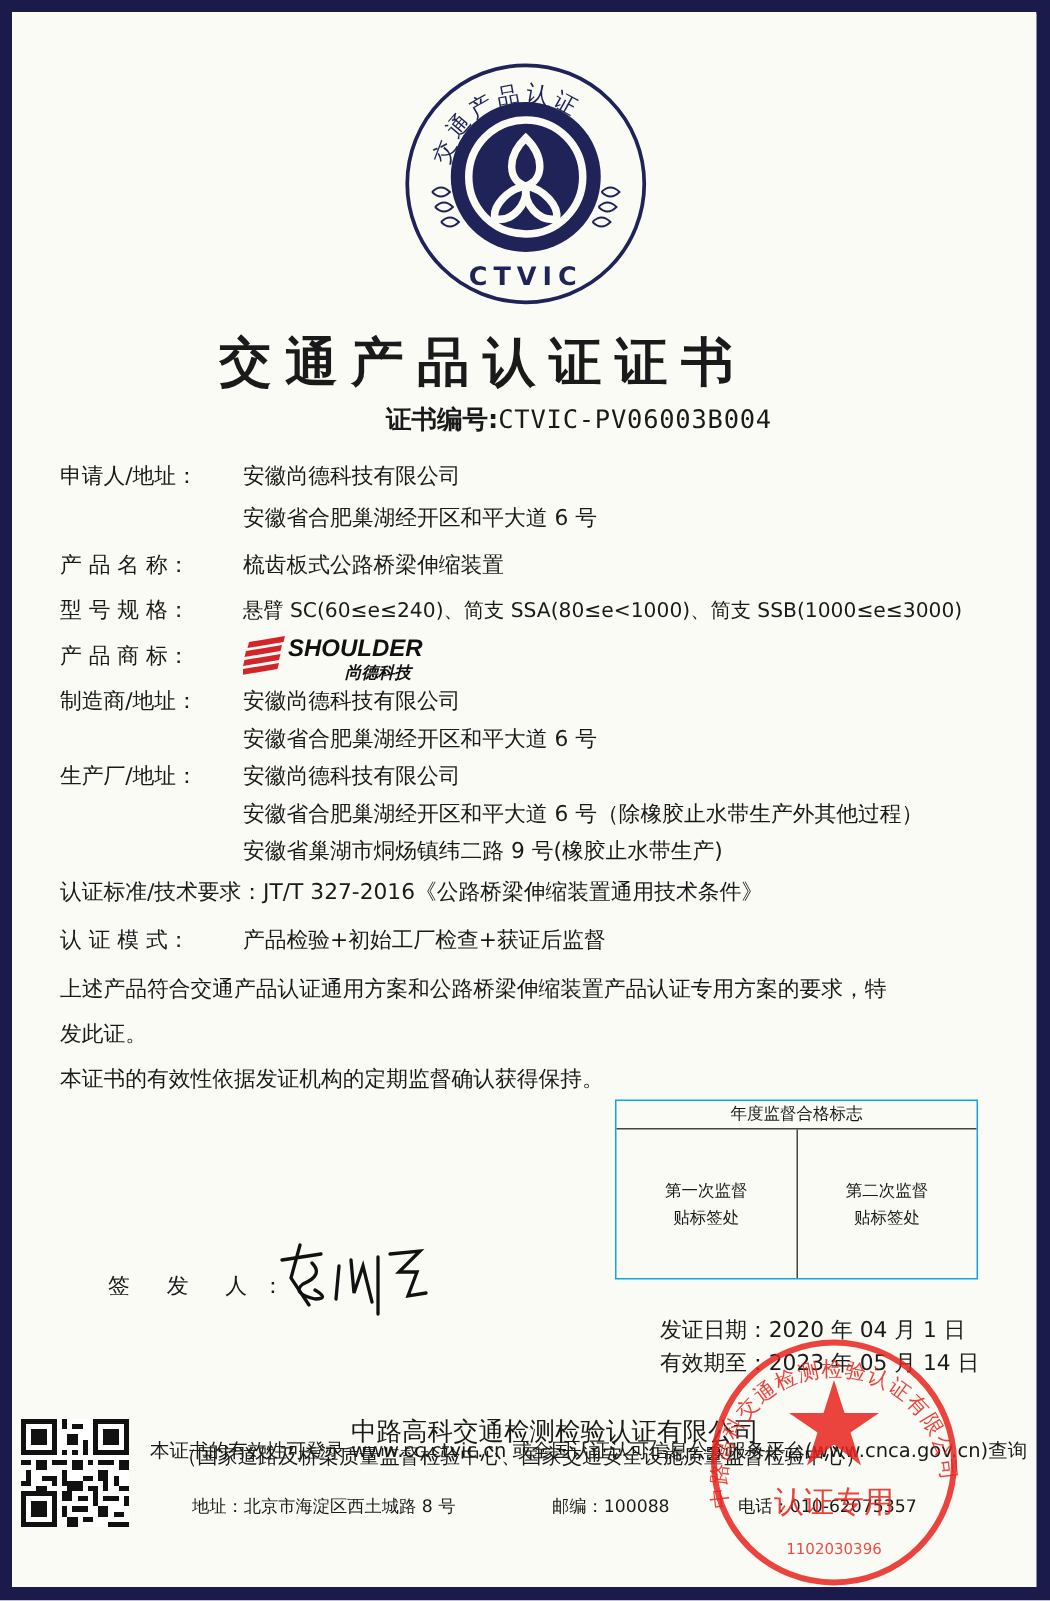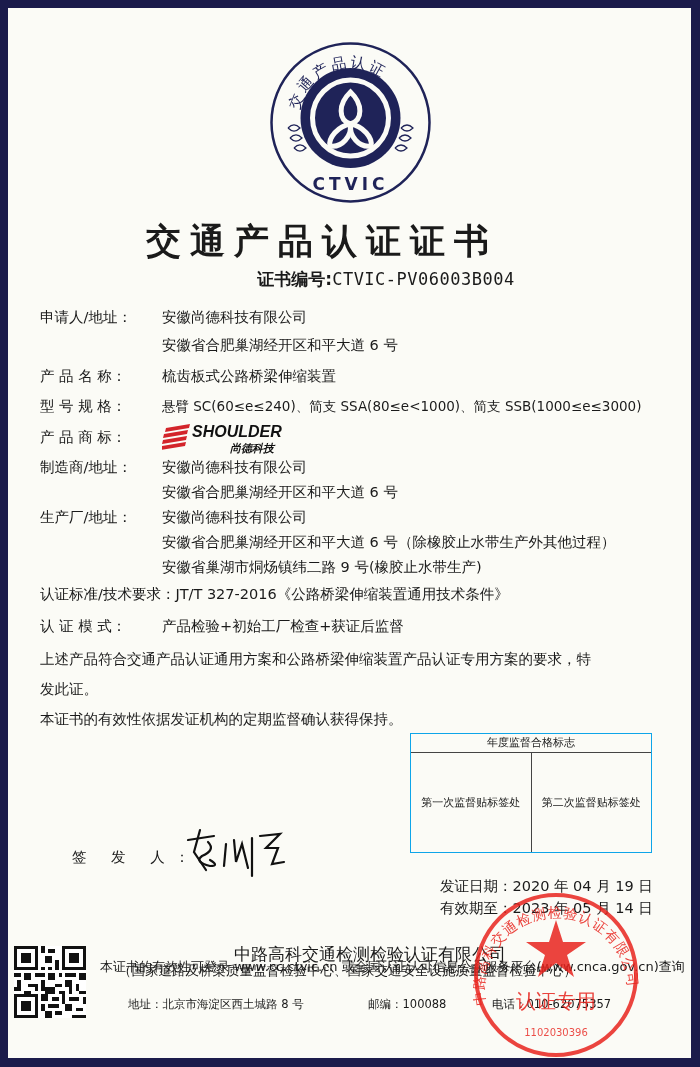--- a/index.html
+++ b/index.html
@@ -11,21 +11,21 @@
   .logo { position:absolute; left:268px; top:40px; width:165px; height:165px; }
   .title { position:absolute; left:0; width:644px; top:218px; text-align:center; font-size:35px; letter-spacing:9px; font-weight:bold; color:#1a1a1a; font-family:"DejaVu Sans",sans-serif;}
   .certno { position:absolute; left:0; width:700px; top:268px; text-align:center; font-size:17px; font-weight:bold;margin-left:36px; }
   .certno .num { font-weight:normal; font-family:"DejaVu Sans Mono",monospace; letter-spacing:0.5px;}
   .row { position:absolute; left:40px; font-size:14.5px; white-space:nowrap; }
   .lbl { display:inline-block; width:122px; }
   .cont { position:absolute; left:162px; font-size:14.5px; white-space:nowrap; }
   .stamp-table { position:absolute; left:410px; top:733px; width:240px; height:118px; border:1px solid #0ea5e9; font-size:11px; }
   .stamp-table .hd { height:18px; border-bottom:1px solid #444; text-align:center; line-height:18px; }
   .stamp-table .cells { display:flex; height:99px; }
-  .stamp-table .cell { flex:1; display:flex; flex-direction:row; justify-content:center; align-items:center; line-height:18px; }
+  .stamp-table .cell { flex:1; display:flex; flex-direction:column; justify-content:center; align-items:center; line-height:18px; }
   .stamp-table .cell + .cell { border-left:1px solid #444; }
   .sig-label { position:absolute; left:72px; top:848px; font-size:14.5px; letter-spacing:10px; }
   .sig { position:absolute; left:180px; top:822px; }
   .dates { position:absolute; left:440px; font-size:14.5px; }
   .org { position:absolute; left:0; width:700px; top:943px; text-align:center; font-size:17px; padding-left:40px; box-sizing:border-box;}
   .orgsub { position:absolute; left:118px; top:962px; font-size:13.5px; white-space:nowrap;}
   .addr { position:absolute; top:997px; font-size:11.5px; white-space:nowrap;text-align:right; }
   .verify { position:absolute; left:100px; top:958px; font-size:13px; white-space:nowrap; }
   .qr { position:absolute; left:14px; top:946px; width:72px; height:72px; }
   .seal { position:absolute; left:447px; top:900px; width:218px; height:140px; pointer-events:none; }
@@ -136,21 +136,21 @@
     <path d="M20 8 L14 30 L26 48"></path>
     <path d="M28 20 Q36 28 22 34 Q14 40 30 44 Q40 44 30 38"></path>
     <path d="M46 22 L44 44"></path>
     <path d="M54 18 L56 40 L62 22 L68 46"></path>
     <path d="M72 16 L72 54"></path>
     <path d="M80 14 L100 12 L86 26 L98 26 L92 42 L104 40"></path>
   </g>
 </svg>
 
 <div class="dates" style="top:877px">
-  <span>发证日期：</span><span>2020 年 04 月 19 日</span>
+  <span>发证日期：</span><span>2020 年 04 月 1 日</span>
 </div>
 <div class="dates" style="top:899px">
   <span>有效期至：</span><span>2023 年 05 月 14 日</span>
 </div>
 
 <div class="org">中路高科交通检测检验认证有限公司</div>
 <div class="orgsub">（国家道路及桥梁质量监督检验中心、国家交通安全设施质量监督检验中心）</div>
 <div class="addr" style="left:128px">地址：北京市海淀区西土城路 8 号</div>
 <div class="addr" style="left:368px">邮编：100088</div>
 <div class="addr" style="left:492px">电话：010-62075357</div>

